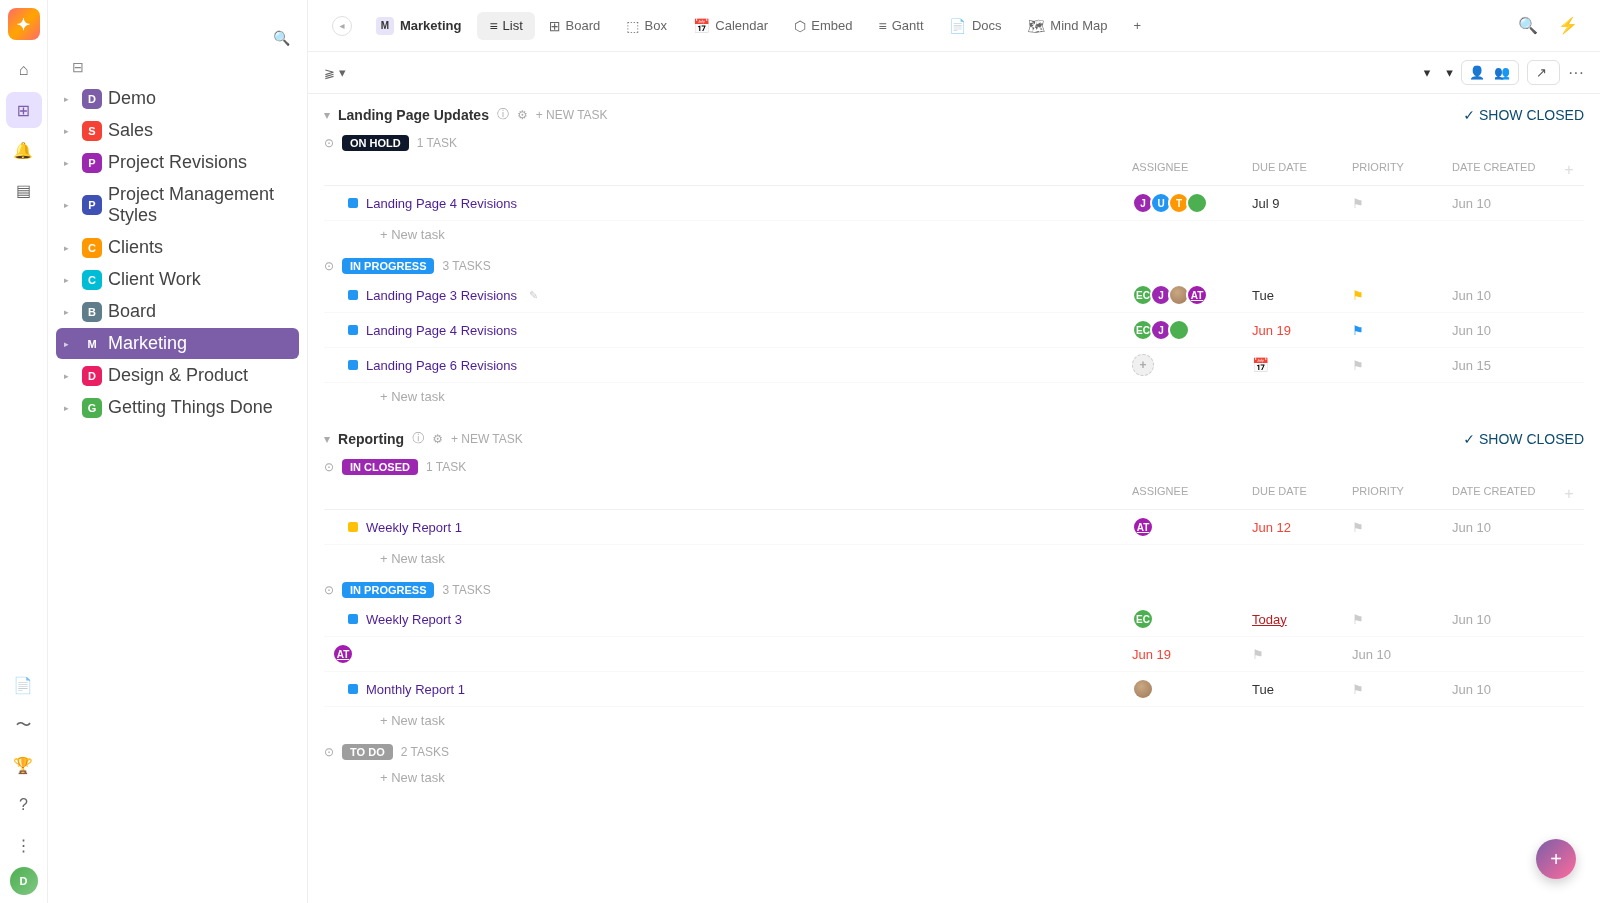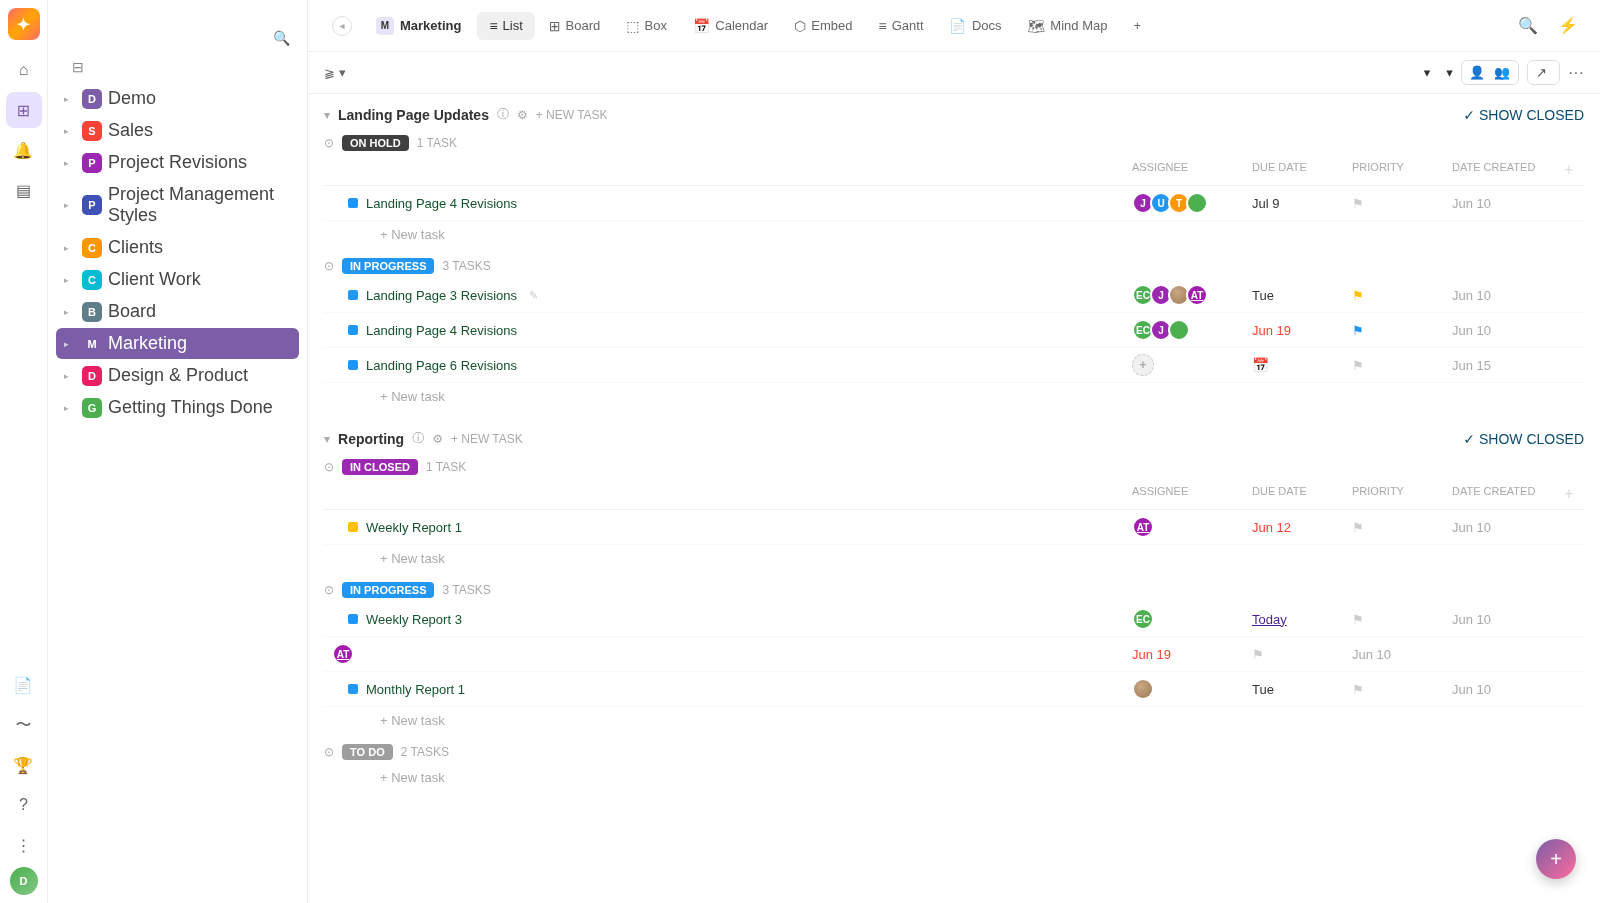--- a/index.html
+++ b/index.html
@@ -273,21 +273,21 @@
       gap: 8px;
     }
     .status-badge {
       padding: 2px 8px;
       border-radius: 4px;
       font-size: 11px;
       font-weight: 600;
       color: white;
       cursor: pointer;
     }
-    .status-on-hold { background: #404040; }
+    .status-on-hold { background: #0f172a; }
     .status-in-progress { background: #2196f3; }
     .status-in-review { background: #9c27b0; }
     .status-to-do { background: #9e9e9e; }
     .task-count { font-size: 12px; color: #aaa; }
     .collapse-icon { color: #aaa; font-size: 12px; cursor: pointer; }
 
     
     .col-headers {
       display: grid;
       grid-template-columns: 1fr 120px 100px 100px 110px 30px;
@@ -317,21 +317,21 @@
       gap: 8px;
       padding-left: 24px;
     }
     .task-color-dot {
       width: 10px; height: 10px;
       border-radius: 2px;
       flex-shrink: 0;
     }
     .dot-blue { background: #2196f3; }
     .dot-yellow { background: #ffc107; }
-    .task-name { font-size: 13px; color: #14532d; }
+    .task-name { font-size: 13px; color: #4c1d95; }
     .task-edit-icon { color: #ccc; font-size: 11px; margin-left: 4px; }
 
     
     .assignees {
       display: flex;
       align-items: center;
       padding: 0 8px;
     }
     .av {
       width: 22px; height: 22px;
@@ -361,21 +361,21 @@
       border: 1.5px dashed #ccc;
       color: #aaa; font-size: 12px;
     }
     .av-badge {
       background: #4caf50;
       position: relative;
     }
 
     .due-date { padding: 0 8px; font-size: 13px; color: #333; }
     .due-date.overdue { color: #f44336; }
-    .due-date.today { color: #4c1d95; text-decoration: underline; }
+    .due-date.today { color: #b91c1c; text-decoration: underline; }
 
     .priority-cell { padding: 0 8px; }
     .priority-flag { font-size: 13px; }
     .flag-yellow { color: #ffc107; }
     .flag-blue { color: #2196f3; }
     .flag-gray { color: #ccc; }
 
     .date-created { padding: 0 8px; font-size: 13px; color: #aaa; }
 
     .add-col-btn { color: #ddd; cursor: pointer; font-size: 16px; display: flex; align-items: center; justify-content: center; }

